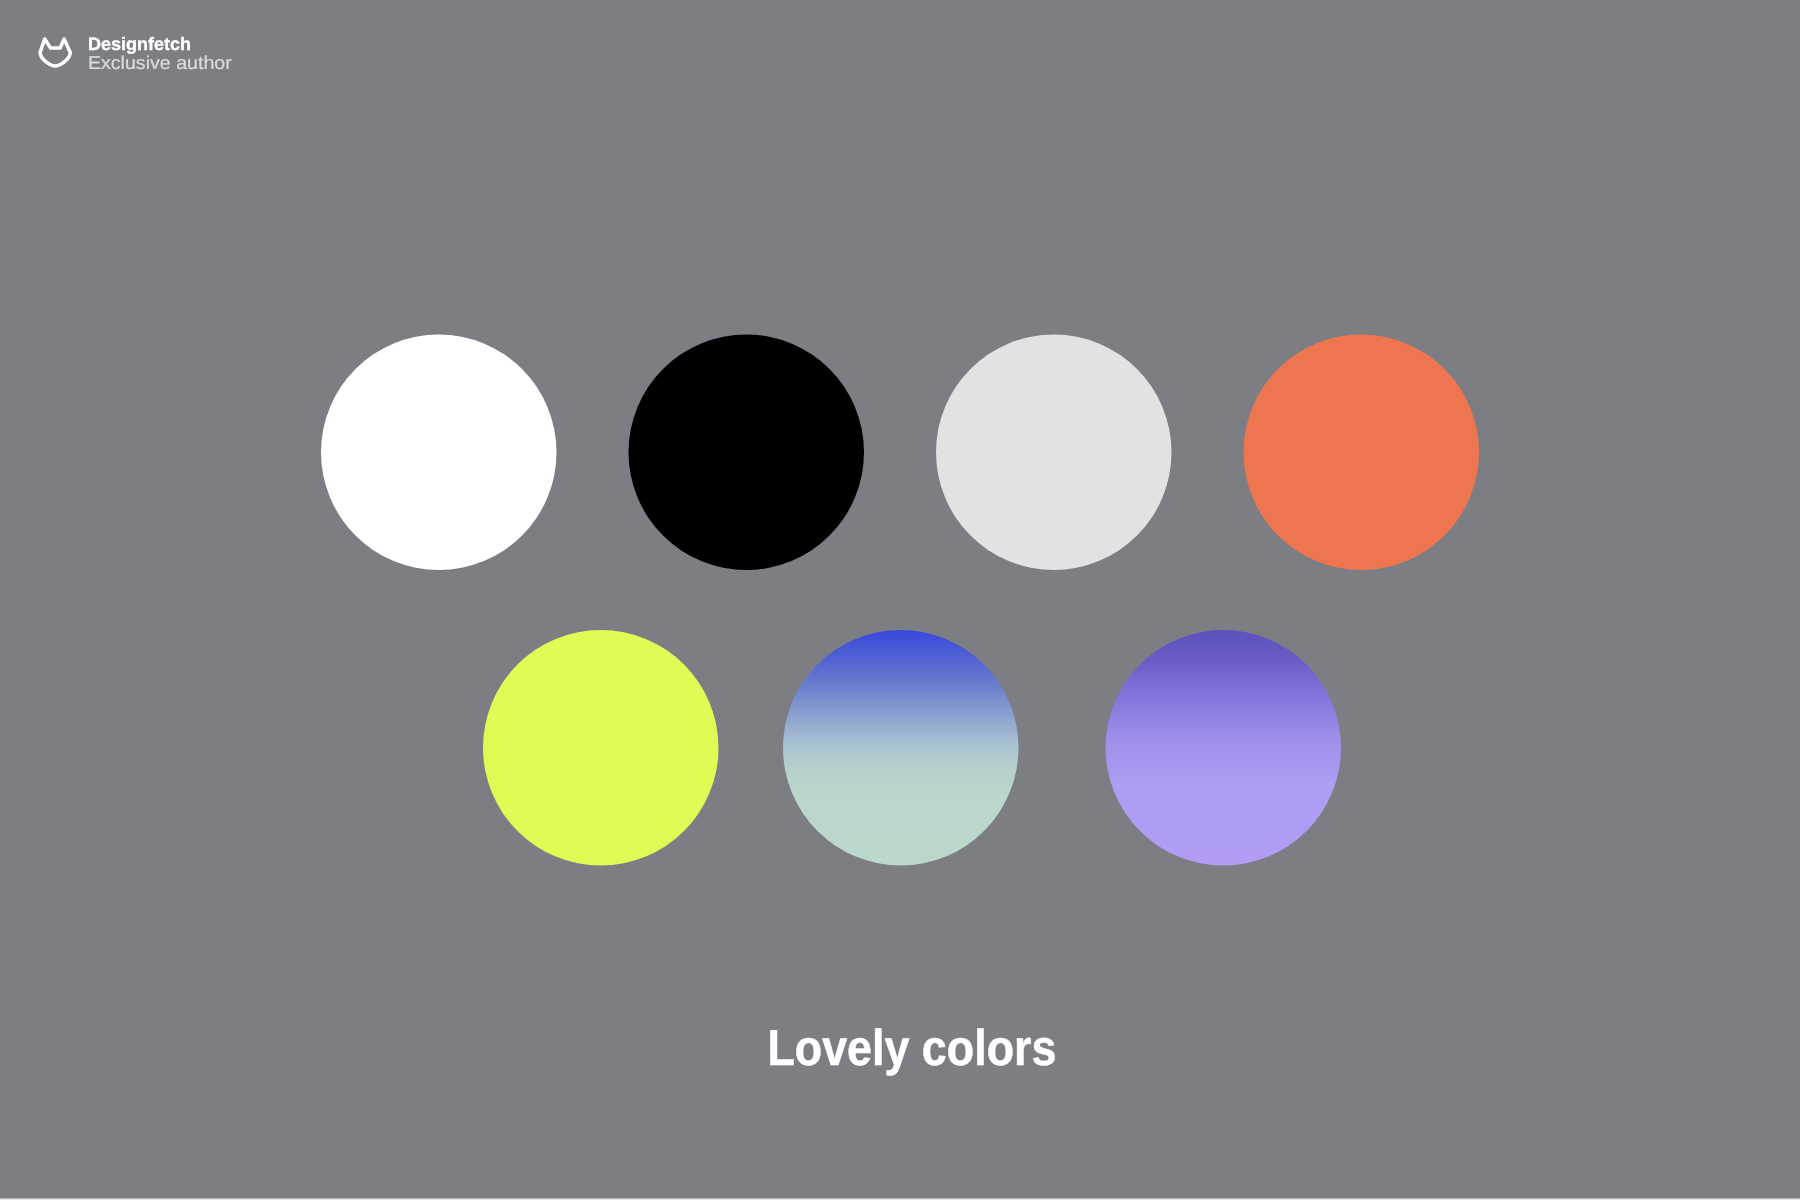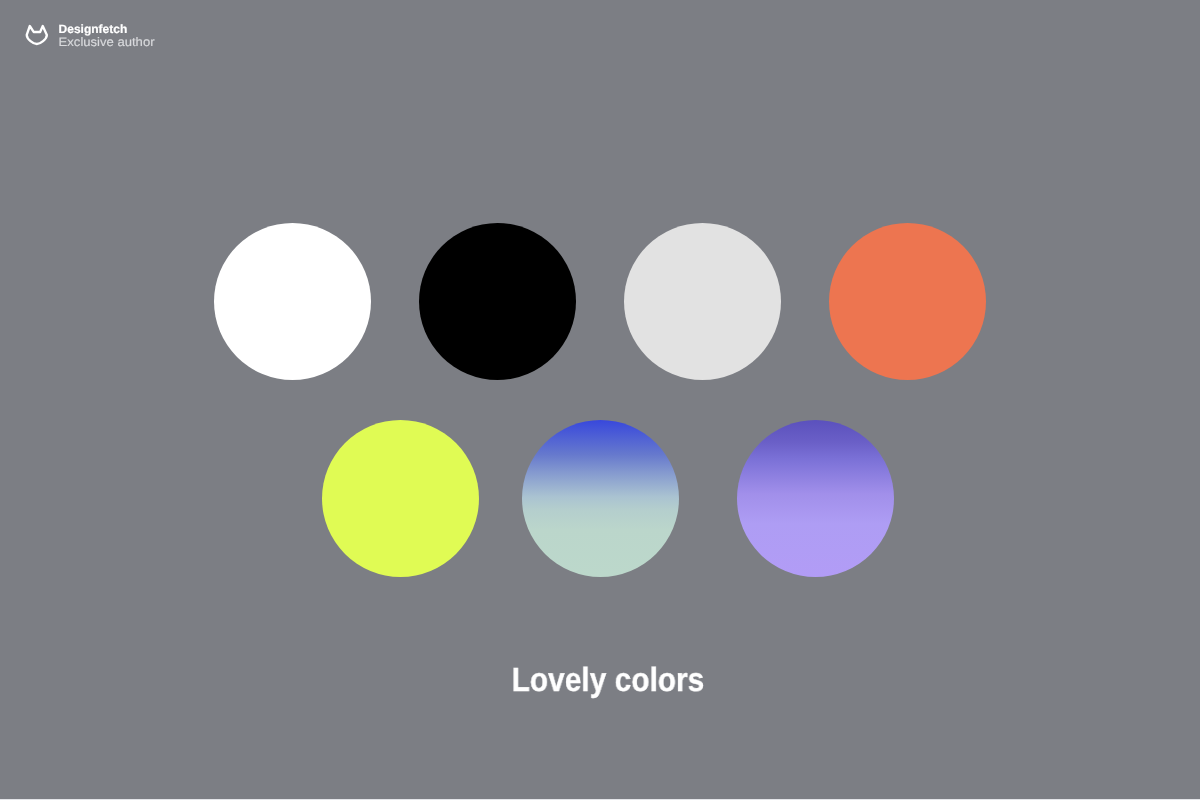--- a/index.html
+++ b/index.html
@@ -80,21 +80,21 @@
   
   .swatch {
     position: absolute;
     border-radius: 50%;
   }
 
   
   .caption-wrap {
     position: absolute;
     left: 0;
-    top: 662px;
+    top: 681px;
     width: 1200px;
     height: 44px;
   }
   .caption {
     position: absolute;
     left: 512px;
     top: 0;
     white-space: nowrap;
     font-size: 33.6px;
     font-weight: 700;

